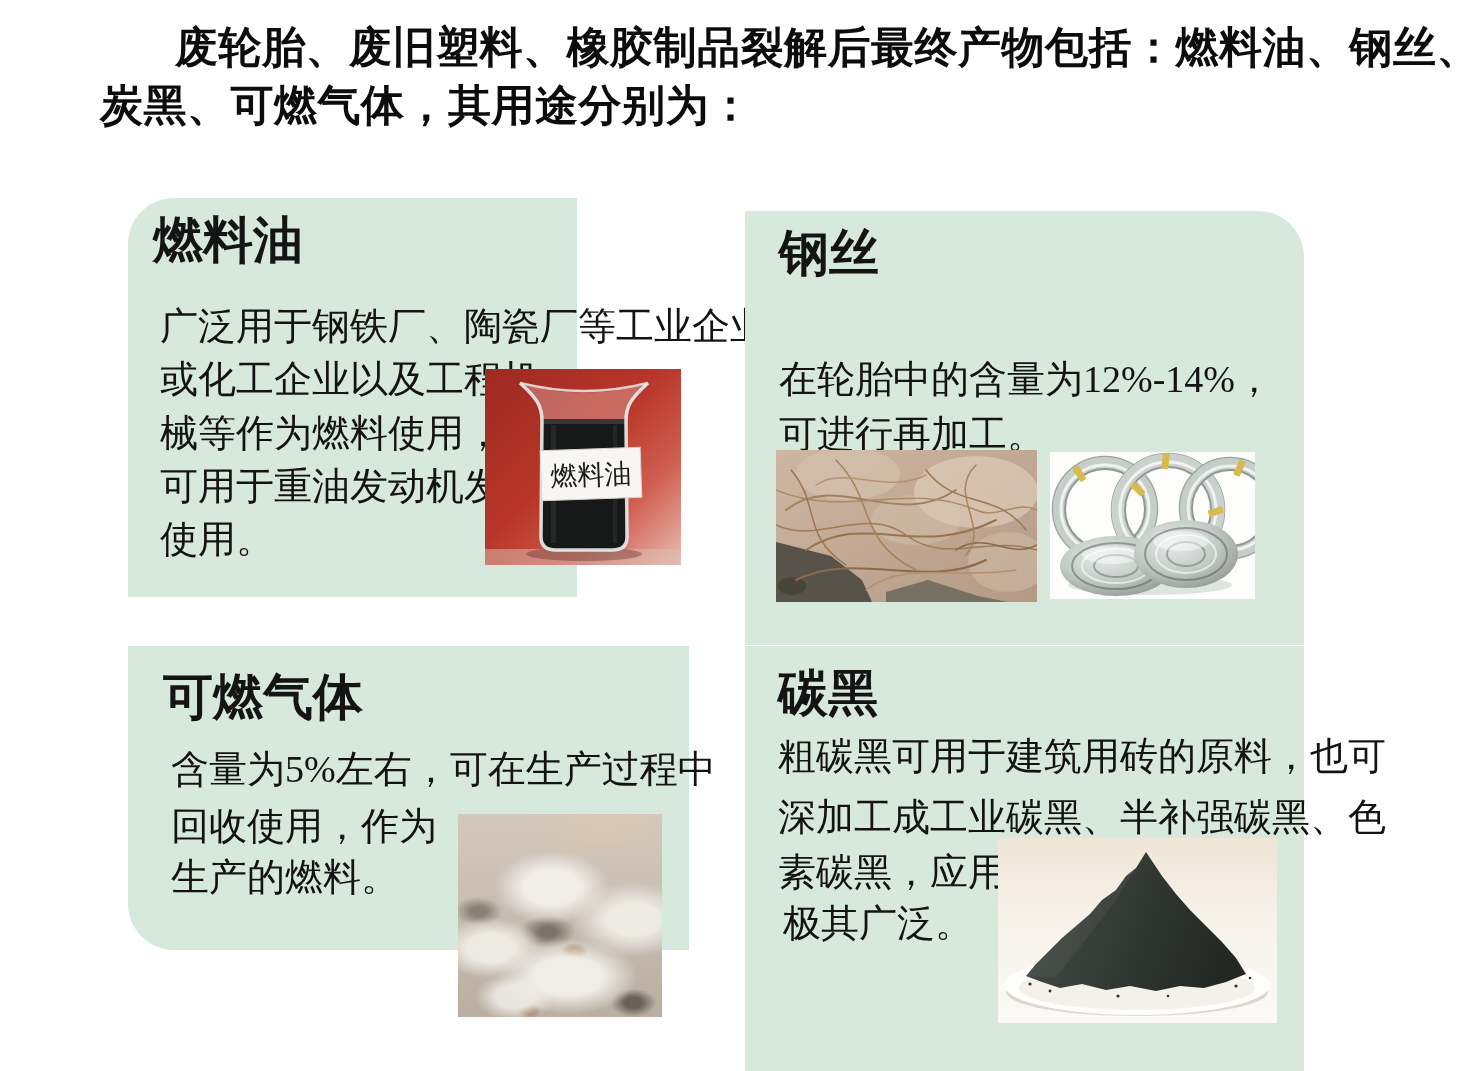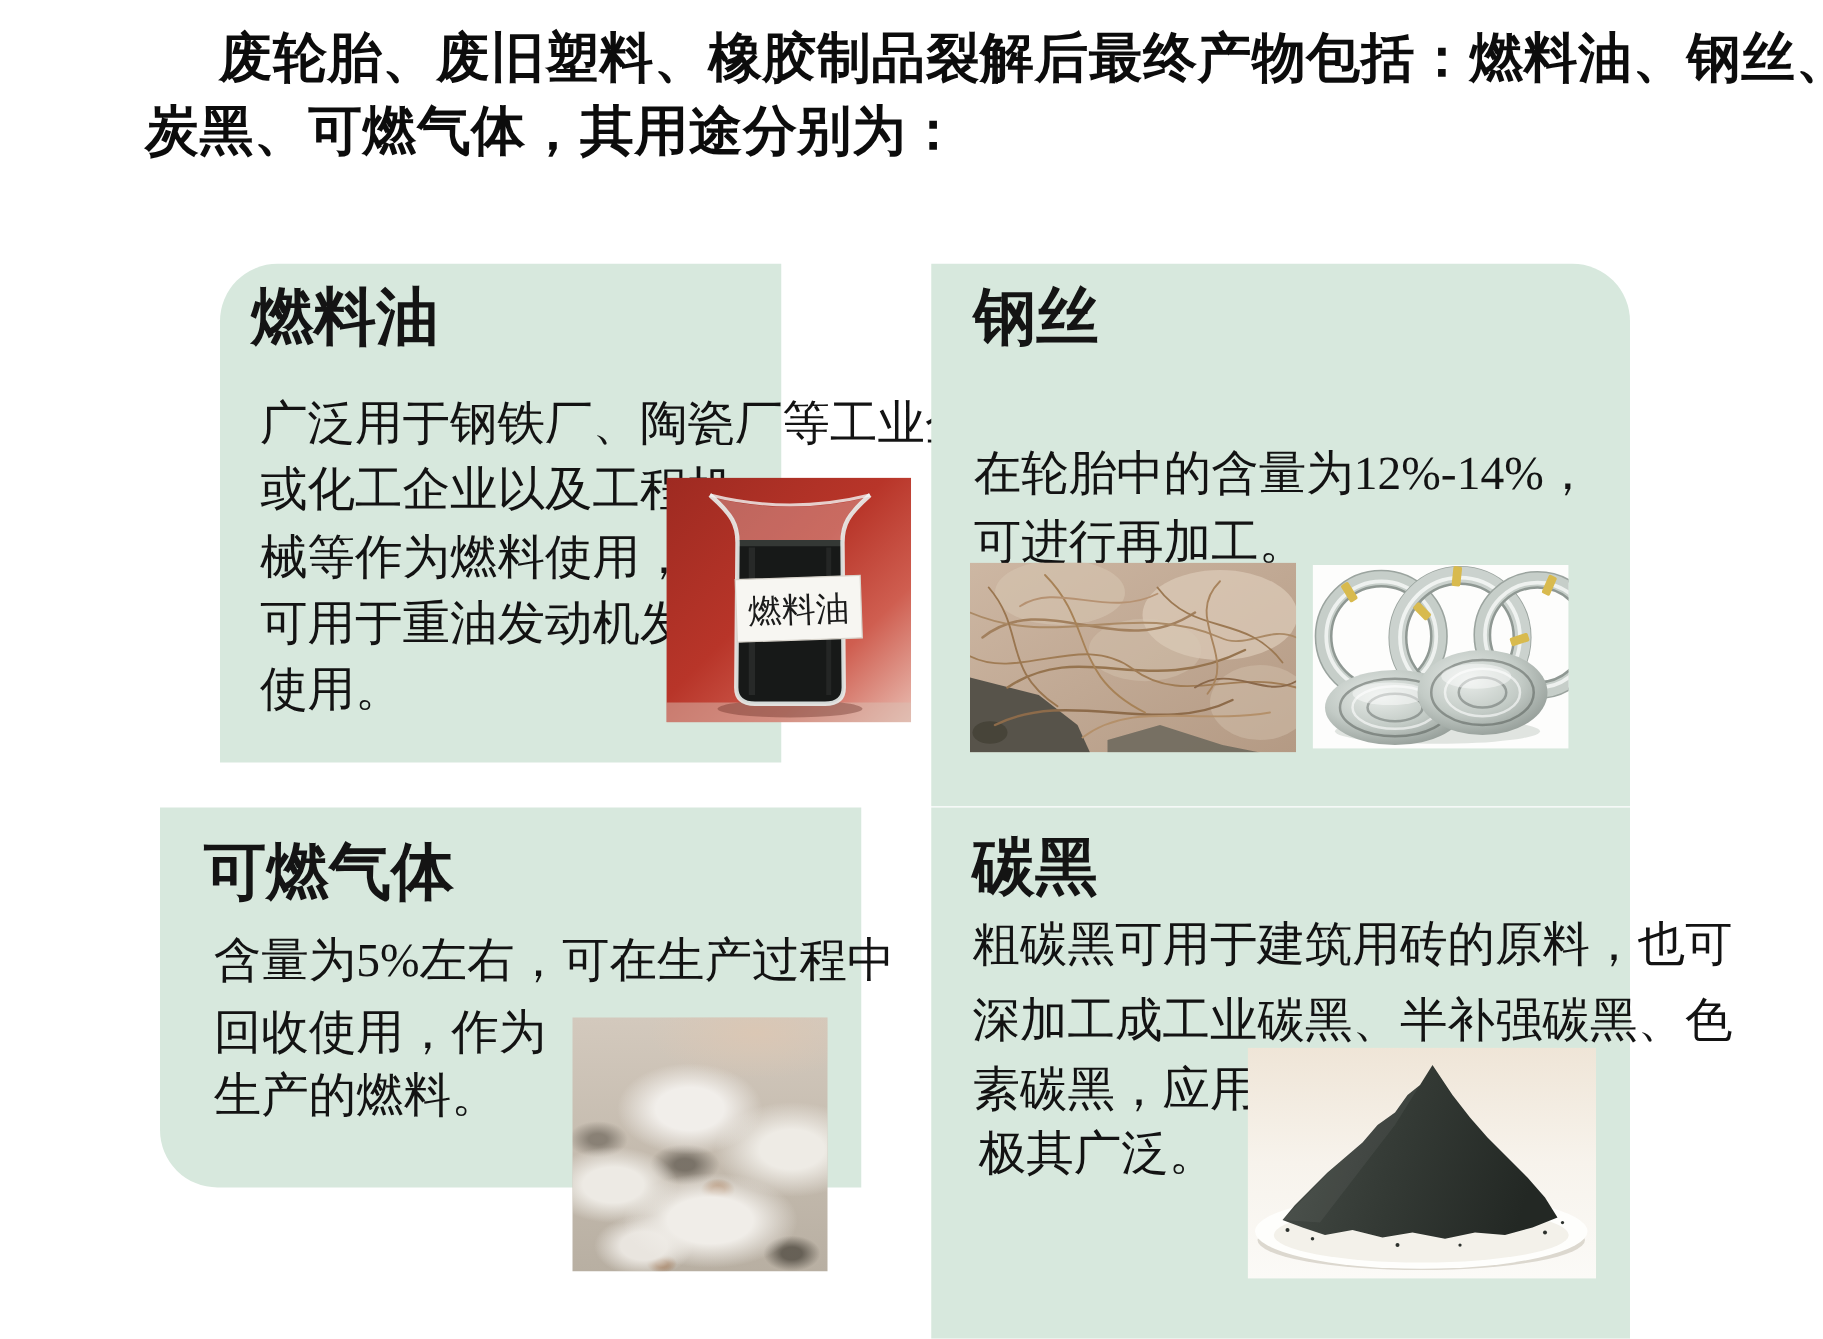--- a/index.html
+++ b/index.html
@@ -1,23 +1,23 @@
 <!DOCTYPE html>
 <html style="--page-bg: #ffffff; --card-bg: #d7e8dd; --header-text: #0c0c0c; --body-text: #131313; --fuel-oil-red: #b83529; --wire-silver: #c6cec9; --carbon-dark: #2b302c;"><head>
 <meta charset="utf-8">
 <style>
   html,body{margin:0;padding:0;background:#ffffff;}
   .page{position:relative;width:1458px;height:1071px;background:var(--page-bg,#ffffff);overflow:hidden;
         font-family:"Liberation Sans",sans-serif;}
   .hdr{position:absolute;font-family:"Liberation Sans",sans-serif;font-weight:700;font-size:43px;
        line-height:1.1;color:var(--header-text,#0c0c0c);white-space:nowrap;letter-spacing:0.5px;}
   .hdr.l1{left:175px;top:24px;}
-  .hdr.l2{left:116px;top:82px;}
+  .hdr.l2{left:100px;top:82px;}
   .card{position:absolute;background:var(--card-bg,#d7e8dd);}
-  .card.tl{left:128px;top:211px;width:449px;height:399px;border-radius:46px 0 0 0;margin-left:48px;}
+  .card.tl{left:128px;top:198px;width:449px;height:399px;border-radius:46px 0 0 0;}
   .card.tr{left:745px;top:211px;width:559px;height:434px;border-radius:0 46px 0 0;}
   .card.bl{left:128px;top:646px;width:561px;height:304px;border-radius:0 0 0 46px;}
   .card.br{left:745px;top:646px;width:559px;height:476px;border-radius:0 0 46px 0;}
   .title{position:absolute;margin:0;font-family:"Liberation Sans",sans-serif;font-weight:700;
          font-size:50px;line-height:1;color:#141414;white-space:nowrap;}
   .line{position:absolute;font-family:"Liberation Serif",serif;font-size:38px;line-height:1;
         color:#131313;white-space:nowrap;}
   .photo{position:absolute;overflow:hidden;}
   .photo svg{display:block;width:100%;height:100%;}
   .smoke{

